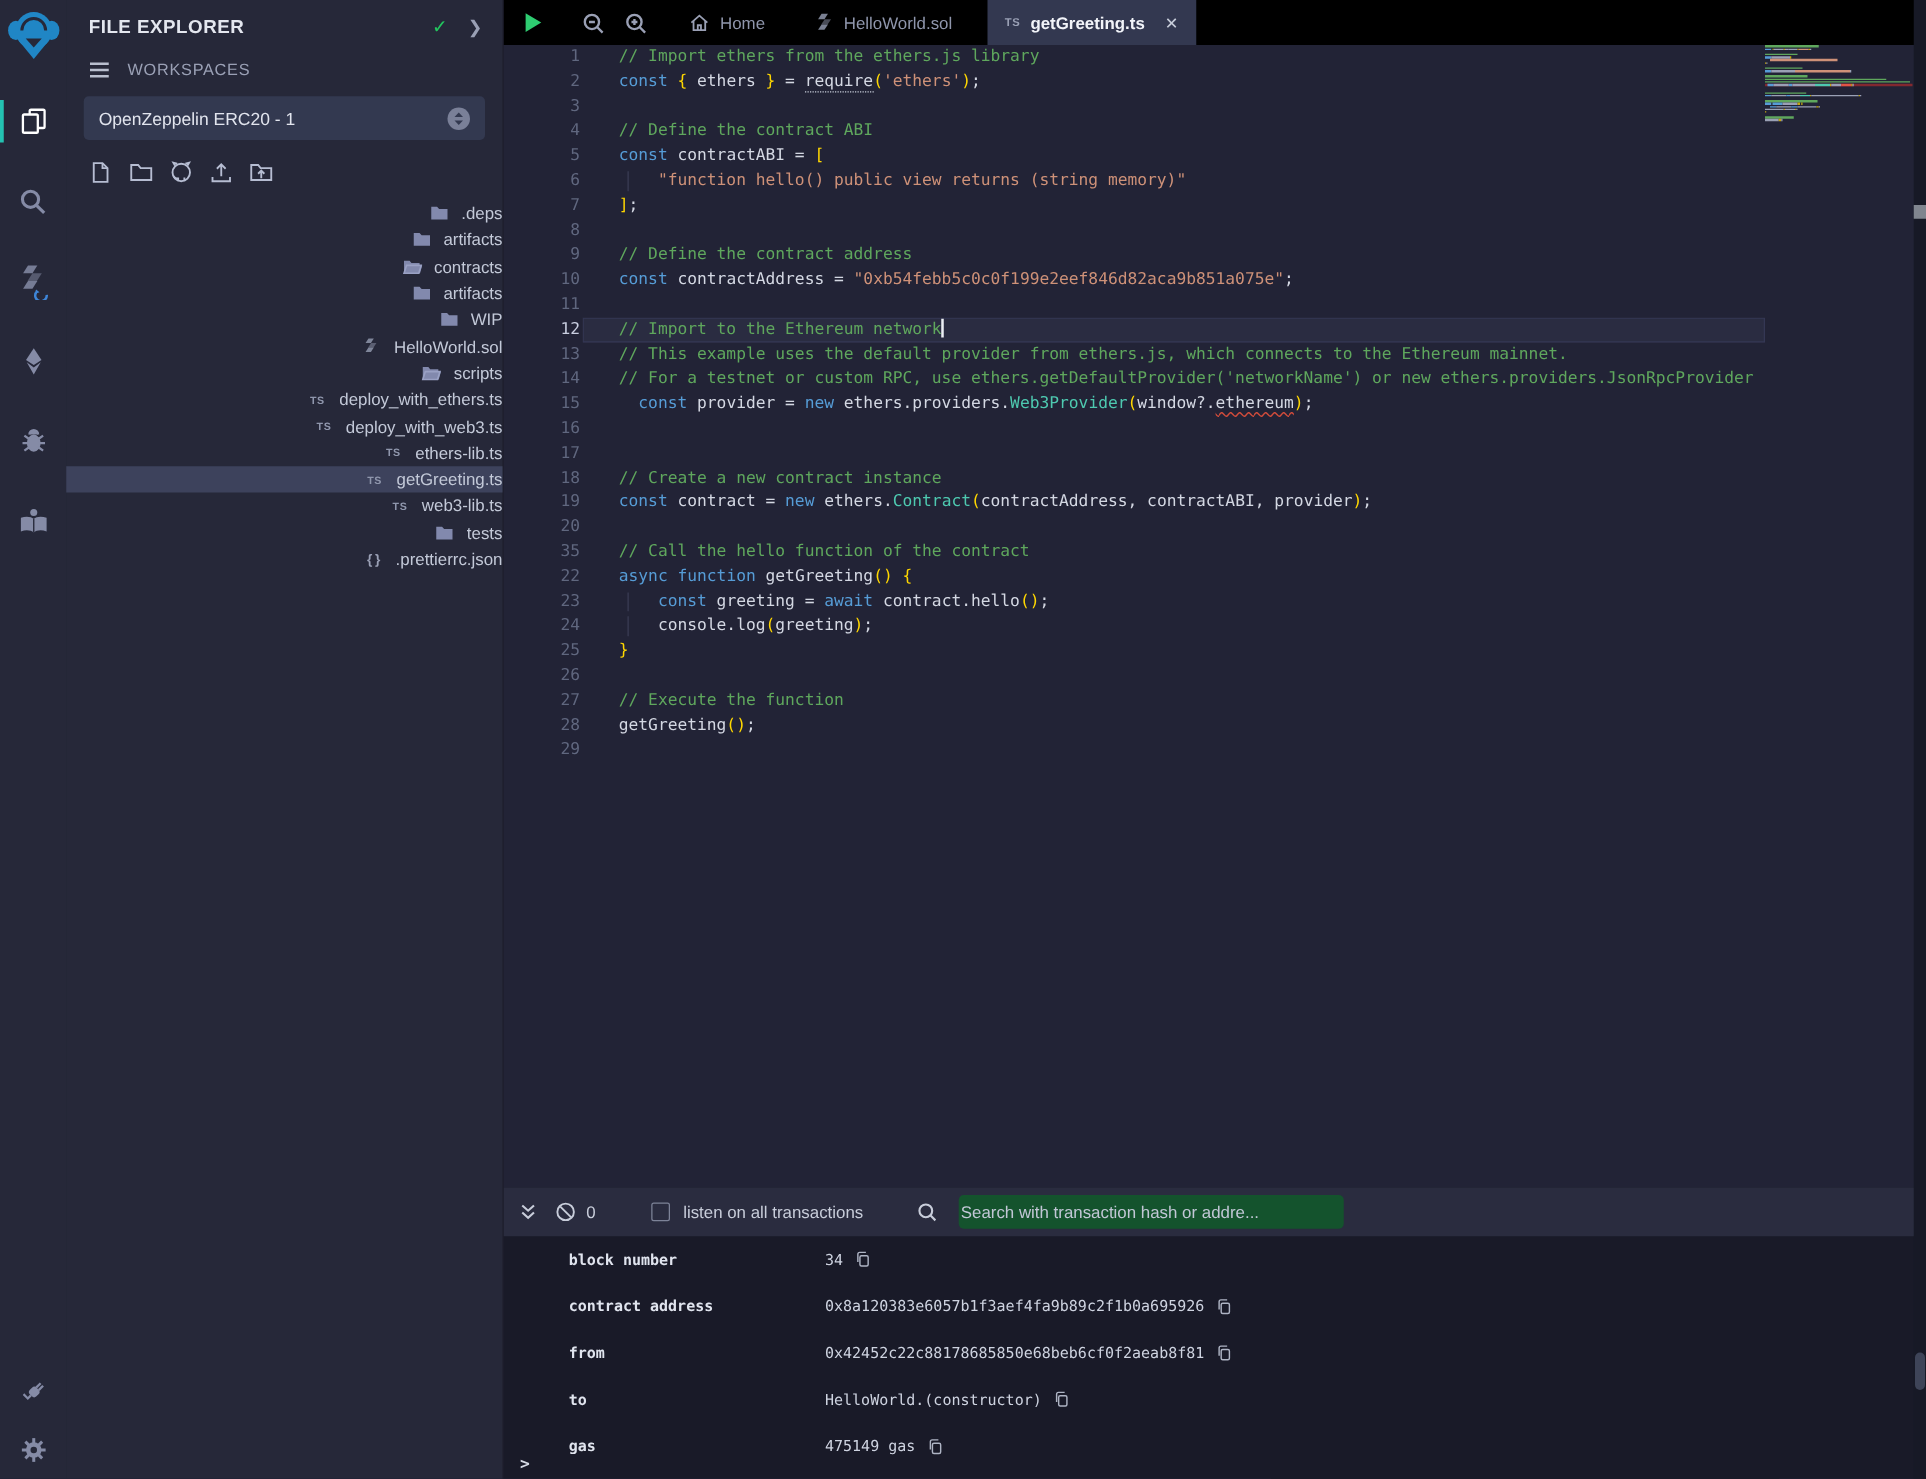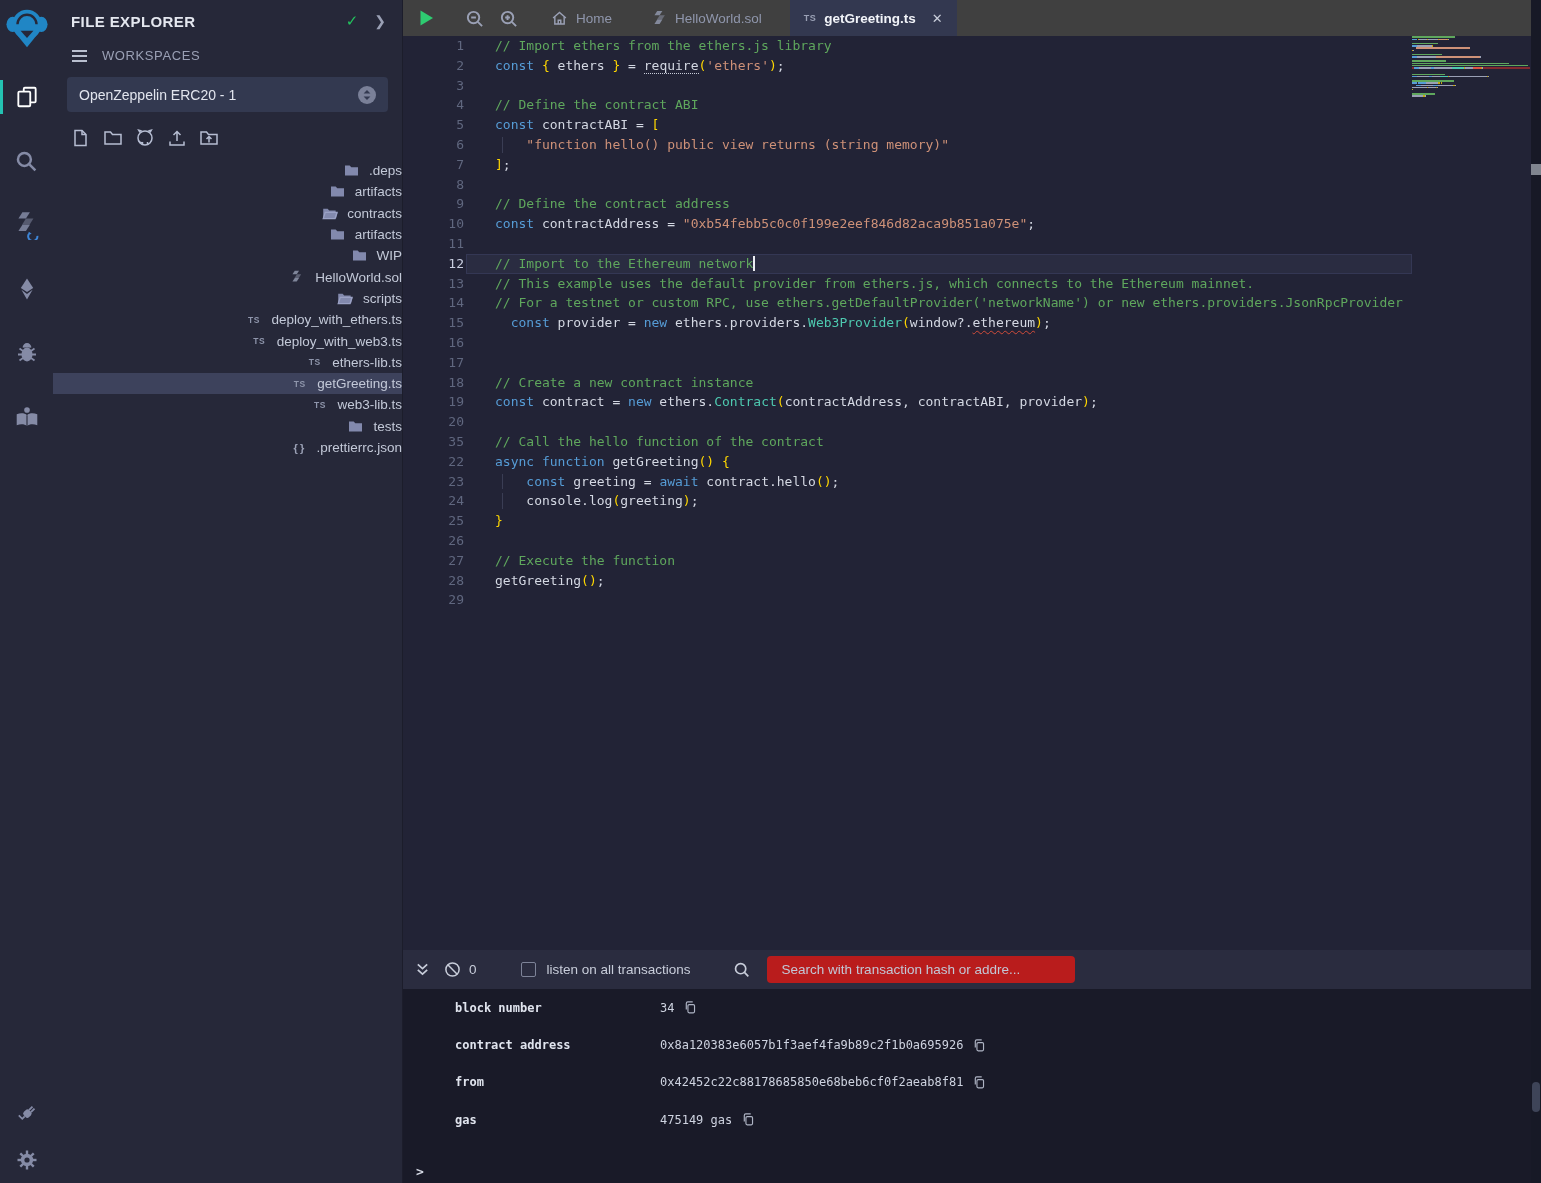--- a/index.html
+++ b/index.html
@@ -30,21 +30,21 @@
   .file-tree { padding-top:2px; }
   .tree-row { display:flex; align-items:center; height:21.3px; padding-left:18px; font-size:13.5px; color:#c3c9d8; cursor:pointer; white-space:nowrap;justify-content:flex-end; }
   .tree-row.depth1 { padding-left:28px; }
   .tree-row.selected { background:#3d425c; }
   .tree-ico { width:17px; height:16px; margin-right:9px; display:flex; align-items:center; justify-content:center; flex:none; }
   .ico-ts { font-size:8.5px; font-weight:bold; color:#8f96ac; letter-spacing:.5px; }
   .ico-json { font-size:11px; font-weight:bold; color:#9aa0b5; }
 
   
   .editor-area { position:absolute; left:403px; top:0; width:1138px; height:950px; background:#222336; }
-  .tabstrip { position:absolute; left:0; top:0; right:0; height:36px; background:#404040; display:flex; align-items:stretch; }
+  .tabstrip { position:absolute; left:0; top:0; right:0; height:36px; background:#000000; display:flex; align-items:stretch; }
   .ts-btn { display:flex; align-items:center; justify-content:center; width:34px; cursor:pointer; }
   .tab { display:flex; align-items:center; gap:8px; padding:0 14px; font-size:13.5px; color:#8f96ac; cursor:pointer; }
   .tab.active { background:#333850; color:#f2f4f9; font-weight:bold; }
   .tab .ts-badge { font-size:9px; font-weight:bold; letter-spacing:.5px; color:#9aa0b5; }
   .tab .close { margin-left:8px; color:#c8cdda; font-size:13px; font-weight:normal; }
 
   .code-pane { position:absolute; left:0; top:36px; right:129px; bottom:0; overflow:hidden; }
   .code-line { display:flex; height:19.8px; line-height:19.8px; font-family:"DejaVu Sans Mono",monospace; font-size:13px; white-space:pre; }
   .ln { width:63px; text-align:right; padding-right:2px; color:#60677f; flex:none; user-select:none; }
   .line-text { position:relative; padding-left:29px; flex:1; color:#d4d8e3; }
@@ -68,21 +68,21 @@
   .mm-seg { display:inline-block; height:1.5px; vertical-align:top; margin-top:.4px; }
 
   
   .terminal { position:absolute; left:403px; top:950px; width:1138px; height:233px; background:#191a28; }
   .term-header { position:absolute; left:0; top:0; right:0; height:39px; background:#2a2c3f; display:flex; align-items:center; }
   .th-icon { display:flex; align-items:center; justify-content:center; width:30px; cursor:pointer; }
   .th-count { font-size:13.5px; color:#c8cdda; margin:0 6px 0 2px; }
   .th-check { width:15px; height:15px; border:1px solid #7d8398; border-radius:2px; background:transparent; margin-left:38px; cursor:pointer; }
   .th-listen { font-size:13.5px; color:#c8cdda; margin-left:11px; }
   .th-search-ico { margin-left:36px; }
-  .th-input { margin-left:10px; width:308px; height:27px; background:#b91c1c; border:none; border-radius:4px; padding:0 15px; font-size:13.5px; color:#dfe3ee; font-family:"Liberation Sans",sans-serif; }
+  .th-input { margin-left:10px; width:308px; height:27px; background:#14532d; border:none; border-radius:4px; padding:0 2px; font-size:13.5px; color:#dfe3ee; font-family:"Liberation Sans",sans-serif; }
   .th-input::placeholder { color:#c2c7d6; }
   .term-body { position:absolute; left:0; top:39px; right:0; bottom:0; }
   .term-row { display:flex; align-items:center; height:37.4px; padding-left:52px; font-family:"DejaVu Sans Mono",monospace; font-size:12px; }
   .term-key { width:205px; font-weight:bold; color:#e0e4ee; flex:none; }
   .term-val { color:#ced3e0; display:flex; align-items:center; gap:9px; }
   .copy-ico { cursor:pointer; display:inline-flex; }
   .term-prompt { position:absolute; left:13px; bottom:4px; font-family:"DejaVu Sans Mono",monospace; font-size:13px; font-weight:bold; color:#d6dae5; }
 
   
   .scroll-strip { position:absolute; right:0; top:0; width:10px; height:1183px; background:#171926; }
@@ -497,20 +497,32 @@
           <span>0x42452c22c88178685850e68beb6cf0f2aeab8f81</span>
           <span class="copy-ico">
             <svg width="14" height="15" viewBox="0 0 17 18" fill="none" stroke="#aeb4c4" stroke-width="1.4">
               <rect x="6" y="5.5" width="8" height="10" rx="1.5"></rect>
               <path d="M4 11.5 V4 a1.8 1.8 0 0 1 1.8 -1.8 h6"></path>
             </svg>
           </span>
         </span>
       </div>
       <div class="term-row">
+        <span class="term-key">to</span>
+        <span class="term-val">
+          <span>HelloWorld.(constructor)</span>
+          <span class="copy-ico">
+            <svg width="14" height="15" viewBox="0 0 17 18" fill="none" stroke="#aeb4c4" stroke-width="1.4">
+              <rect x="6" y="5.5" width="8" height="10" rx="1.5"></rect>
+              <path d="M4 11.5 V4 a1.8 1.8 0 0 1 1.8 -1.8 h6"></path>
+            </svg>
+          </span>
+        </span>
+      </div>
+      <div class="term-row">
         <span class="term-key">gas</span>
         <span class="term-val">
           <span>475149 gas</span>
           <span class="copy-ico">
             <svg width="14" height="15" viewBox="0 0 17 18" fill="none" stroke="#aeb4c4" stroke-width="1.4">
               <rect x="6" y="5.5" width="8" height="10" rx="1.5"></rect>
               <path d="M4 11.5 V4 a1.8 1.8 0 0 1 1.8 -1.8 h6"></path>
             </svg>
           </span>
         </span>

